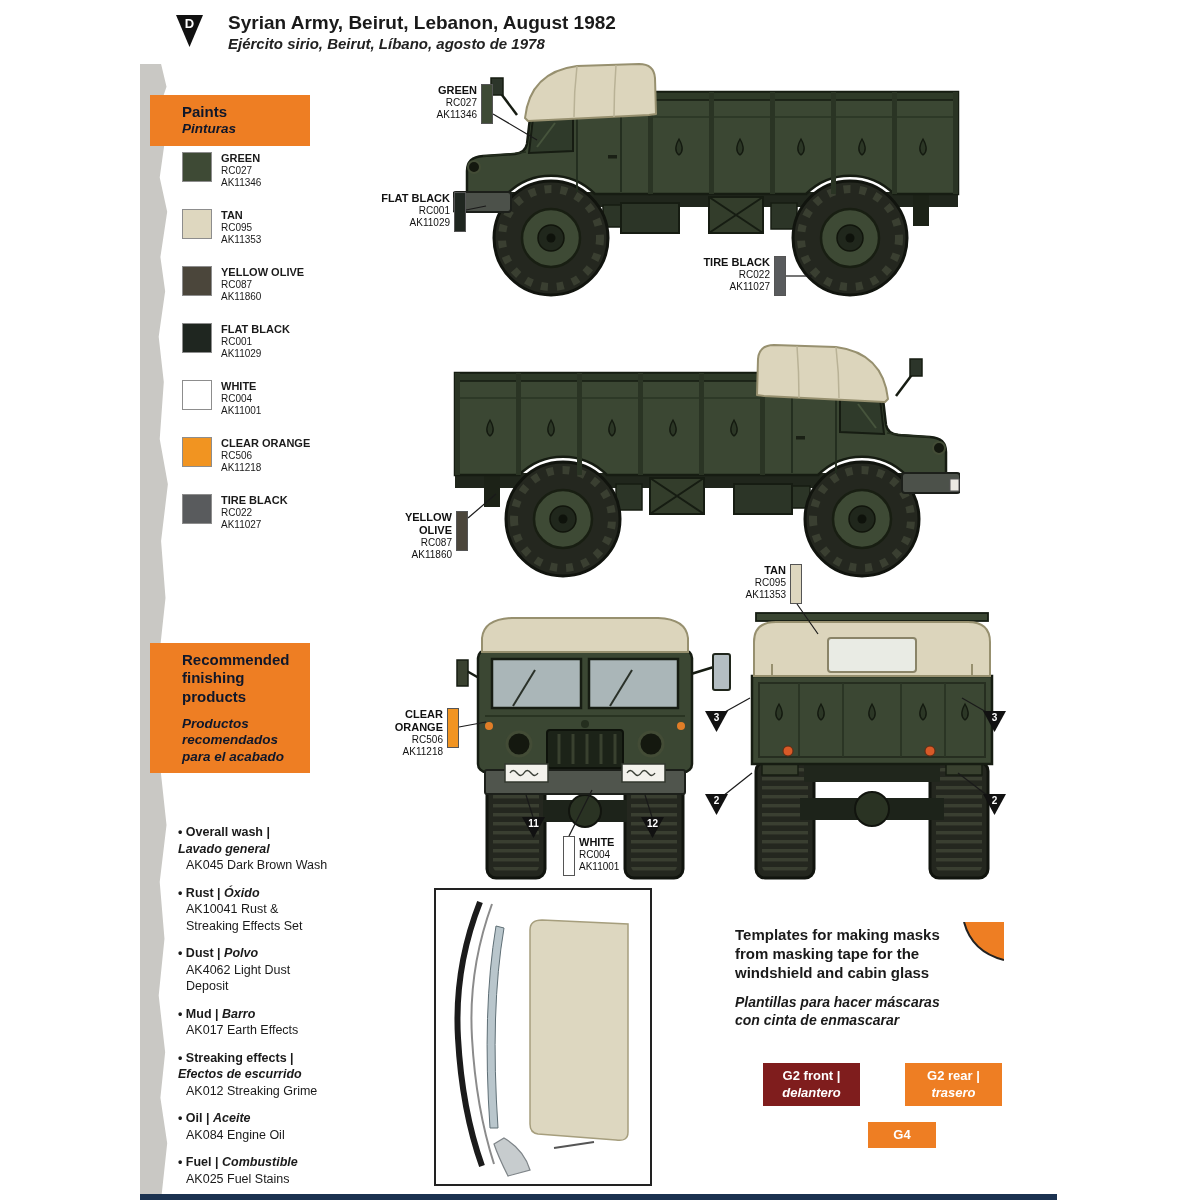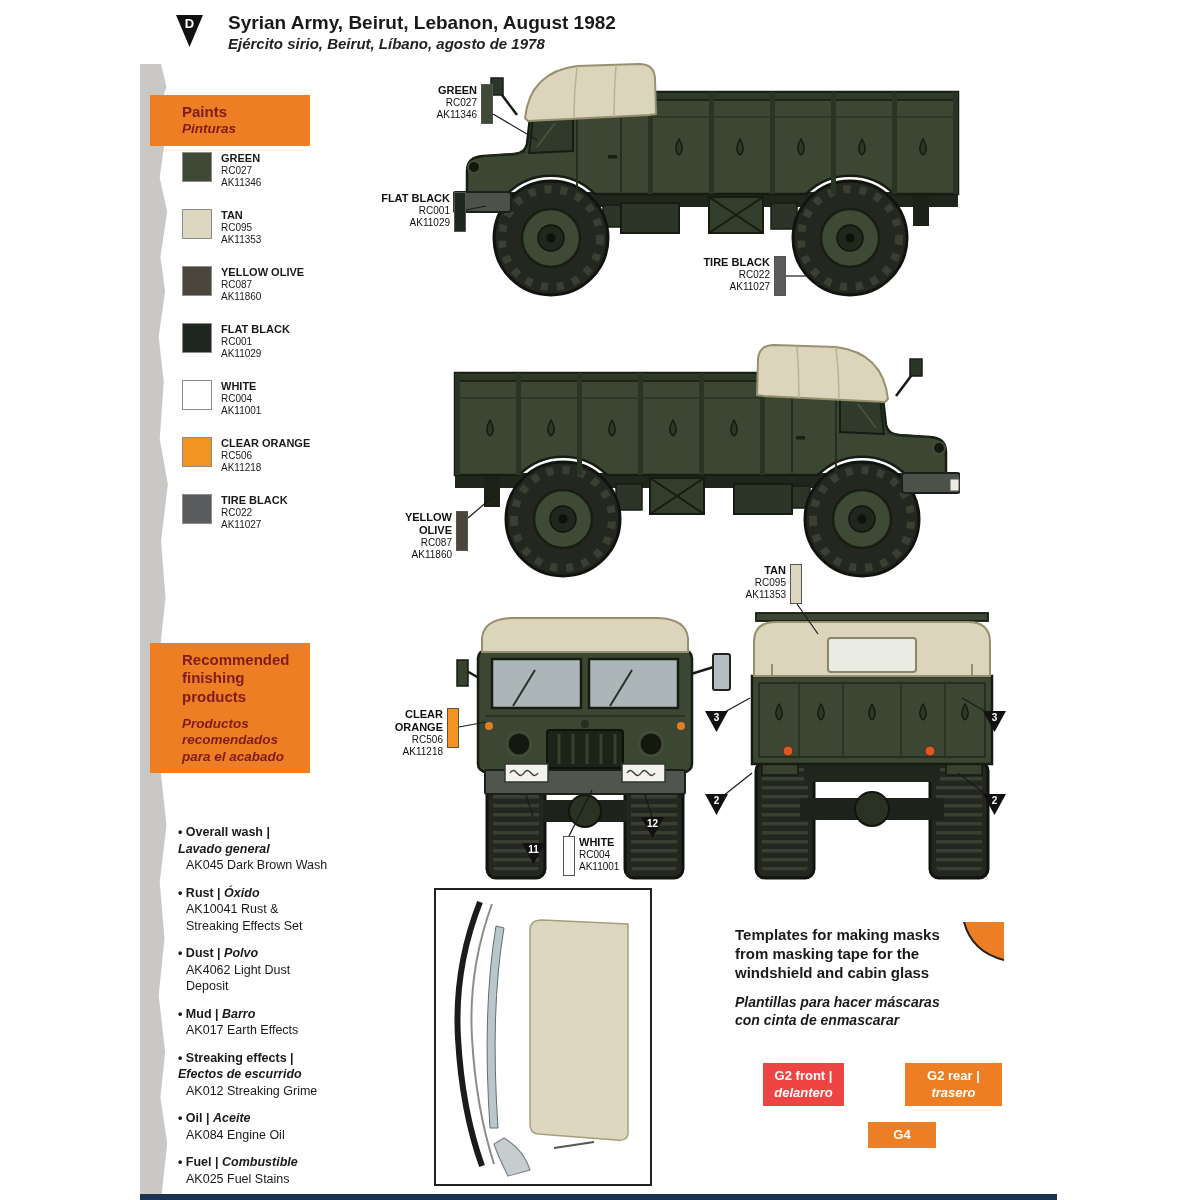--- a/index.html
+++ b/index.html
@@ -11,21 +11,21 @@
     clip-path:polygon(0 0,100% 0,50% 100%);display:flex;justify-content:center;}
   .hdr-triangle span{color:#fff;font-size:13px;font-weight:bold;margin-top:2px;line-height:1;}
   .hdr-title{position:absolute;left:228px;top:12px;font-size:19px;font-weight:bold;}
   .hdr-sub{position:absolute;left:228px;top:35px;font-size:15px;font-weight:bold;font-style:italic;color:#222;}
 
   
   .torn-strip{position:absolute;left:140px;top:64px;width:34px;height:1136px;background:#c9c8c4;
     clip-path:polygon(0 0,62% 0,78% 2%,55% 4%,72% 7%,58% 10%,80% 13%,60% 17%,74% 20%,55% 24%,70% 28%,58% 33%,82% 37%,62% 42%,75% 47%,57% 52%,73% 57%,60% 62%,78% 67%,58% 72%,72% 77%,55% 82%,74% 87%,60% 91%,80% 95%,62% 100%,0 100%);}
 
   
-  .panel{position:absolute;left:150px;width:160px;color:#7f1d1d;padding:8px 8px 8px 32px;box-sizing:border-box;}
+  .panel{position:absolute;left:150px;width:160px;color:#0f172a;padding:8px 8px 8px 32px;box-sizing:border-box;}
   .panel .t-en{font-size:15px;font-weight:bold;line-height:1.22;}
   .panel .t-es{font-size:13.5px;font-weight:bold;font-style:italic;line-height:1.22;}
   .panel.paints{top:95px;}
   .panel.finish{top:643px;}
   .panel.finish .t-es{margin-top:10px;}
 
   
   .paint-list{position:absolute;left:182px;top:152px;width:130px;}
   .paint-row{display:flex;gap:9px;height:30px;margin-bottom:27px;}
   .swatch{width:30px;height:30px;border:1px solid #8d8d8d;box-sizing:border-box;flex:0 0 auto;}
@@ -419,21 +419,21 @@
 
   <div class="callout swatch-left" style="left:563px;top:836px;">
     <div class="cbar" style="background-color: rgb(255, 255, 255);"></div>
     <div class="ctext">
       <div class="cname">WHITE</div>
       <div>RC004</div>
       <div>AK11001</div>
     </div>
   </div>
 
-  <div class="marker" style="left:522px;top:817px;margin-top:26px;">
+  <div class="marker" style="left:522px;top:817px;">
     <span class="mnum">11</span>
   </div>
   <div class="marker" style="left:641px;top:817px;">
     <span class="mnum">12</span>
   </div>
   <div class="marker" style="left:705px;top:711px;">
     <span class="mnum">3</span>
   </div>
   <div class="marker" style="left:983px;top:711px;">
     <span class="mnum">3</span>
@@ -458,21 +458,21 @@
 
   <div class="tpl-box">
     <div class="tpl-title">Templates for making masks from masking tape for the windshield and cabin glass</div>
     <div class="tpl-sub">Plantillas para hacer máscaras con cinta de enmascarar</div>
   </div>
   <svg class="fold" width="42" height="42" viewBox="0 0 42 42">
     <path d="M2,0 Q10,30 42,38 L42,0 Z" fill="#ee7e23"></path>
     <path d="M2,0 Q10,30 42,38" stroke="#222" stroke-width="2" fill="none"></path>
   </svg>
 
-  <div class="tpl-btn" style="left: 763px; top: 1063px; width: 81px; height: 43px; background-color: #ef4444;">
+  <div class="tpl-btn" style="left: 763px; top: 1063px; width: 97px; height: 43px; background-color: #7f1d1d;">
     <div class="btn-l1">G2 front |</div>
     <div class="btn-l2">delantero</div>
   </div>
   <div class="tpl-btn" style="left: 905px; top: 1063px; width: 97px; height: 43px; background-color: rgb(238, 126, 35);">
     <div class="btn-l1">G2 rear |</div>
     <div class="btn-l2">trasero</div>
   </div>
   <div class="tpl-btn" style="left: 868px; top: 1122px; width: 68px; height: 26px; background-color: rgb(238, 126, 35);">
     <div class="btn-l1">G4</div>
   </div>

